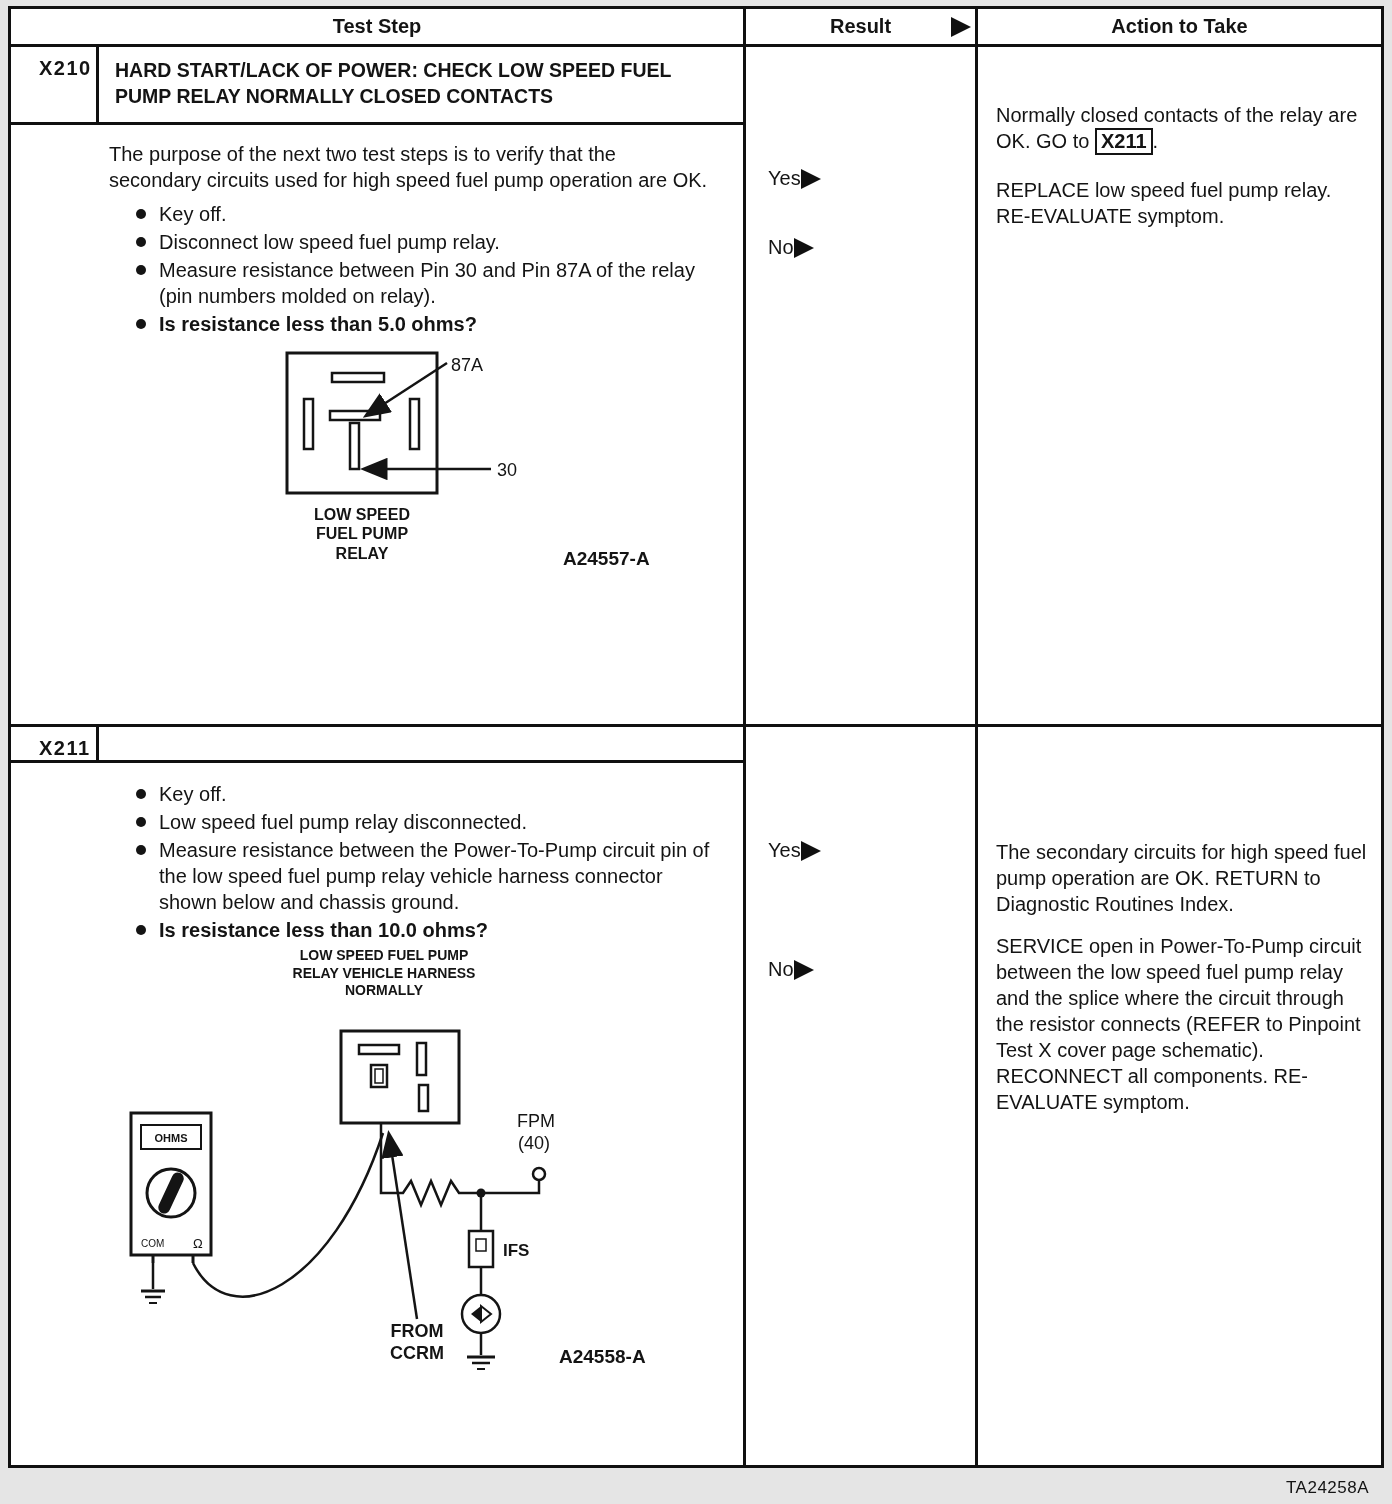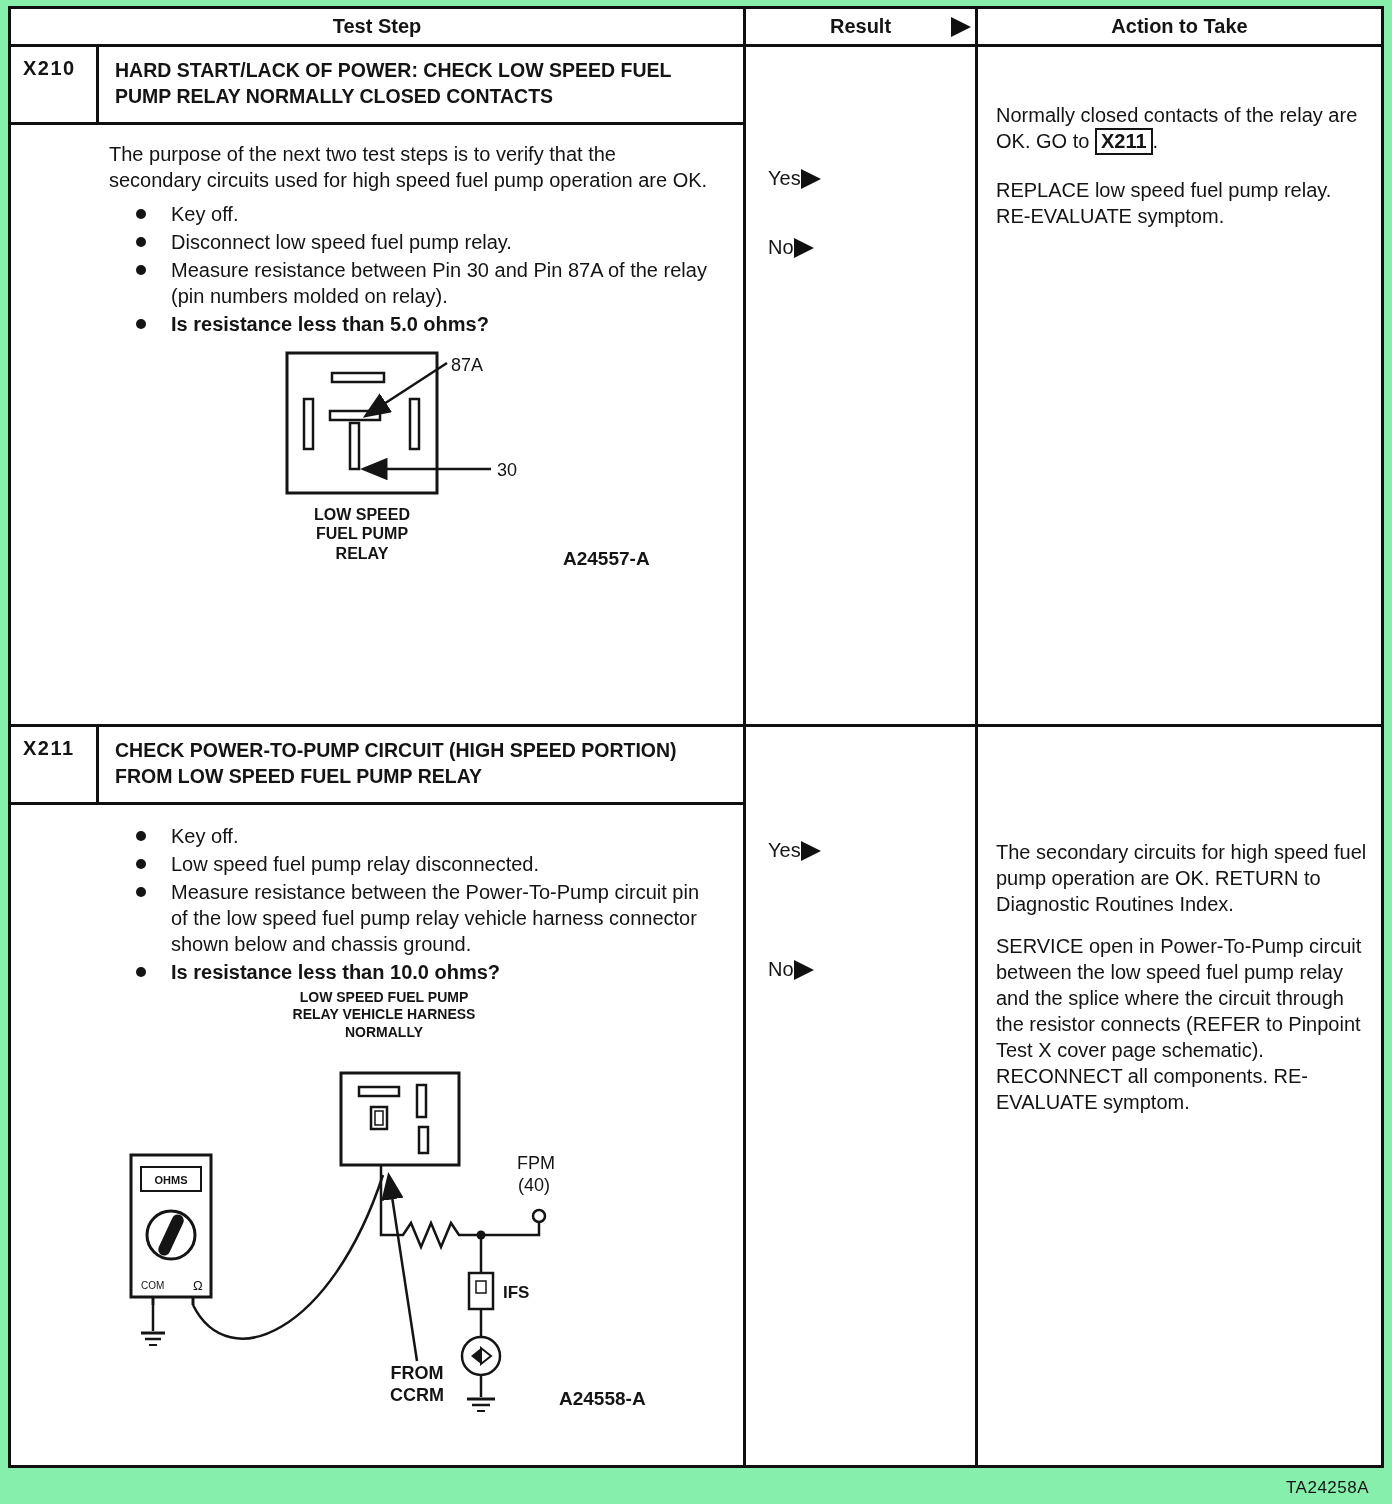--- a/index.html
+++ b/index.html
@@ -1,21 +1,21 @@
 <!DOCTYPE html>
 <html><head>
 <meta charset="utf-8">
 <style>
   * { box-sizing: border-box; }
   html,body { margin:0; padding:0; }
   body {
     width:1392px; height:1504px; background:#ffffff;
     font-family:"Liberation Sans", sans-serif; color:#141414;
   }
-  .page { position:relative; width:1392px; height:1504px; background:#86efac; overflow:hidden; }
+  .page { position:relative; width:1392px; height:1504px; background:#e5e5e5; overflow:hidden; }
 
   .doc-table {
     position:absolute; left:8px; top:6px; width:1376px; height:1462px;
     border:3px solid #101010; display:flex; flex-direction:column; background:#fff;
   }
 
   
   .header-row { display:flex; flex:0 0 38px; border-bottom:3px solid #101010; }
   .h-cell { display:flex; align-items:center; justify-content:center; font-weight:700; font-size:20px; }
   .h-test { width:735px; border-right:3px solid #101010; }
@@ -26,28 +26,28 @@
 
   
   .block { display:flex; border-bottom:3px solid #101010; }
   .block.b0 { flex:0 0 680px; }
   .block.b1 { flex:1; border-bottom:none; }
   .b-test { width:735px; border-right:3px solid #101010; display:flex; flex-direction:column; }
   .b-result { width:232px; border-right:3px solid #101010; }
   .b-action { flex:1; padding:0 14px 0 18px; font-size:20px; line-height:1.3; }
 
   .step-head { display:flex; border-bottom:3px solid #101010; }
-  .step-id { width:88px; border-right:3px solid #101010; font-weight:700; font-size:20px; padding:10px 0 0 12px; letter-spacing:1.5px; }
+  .step-id { width:88px; border-right:3px solid #101010; font-weight:700; font-size:20px; padding:10px 0 0 28px; letter-spacing:1.5px; }
   .step-title { flex:1; font-weight:700; font-size:19.5px; line-height:1.35; padding:10px 44px 12px 16px; }
 
   .step-body { padding:16px 30px 0 98px; font-size:20px; line-height:1.3; }
   .intro { margin:0 0 8px 0; }
   .bullet { display:flex; margin:2px 0; }
   .dot { flex:0 0 10px; height:10px; background:#141414; border-radius:50%; margin:8px 13px 0 27px; }
-  .btext { flex:1;margin-left:12px; }
+  .btext { flex:1; }
   .question { font-weight:700; }
 
   
   .res { display:flex; align-items:center; justify-content:flex-start; padding:0 20px 0 22px; font-size:20px; }
   .b0 .b-result { padding-top:120px; }
   .b0 .res + .res { margin-top:46px; }
   .b1 .b-result { padding-top:112px; }
   .b1 .res + .res { margin-top:96px; }
 
   .b0 .b-action { padding-top:55px; }
@@ -154,21 +154,20 @@
       <div class="b-action">
         <p class="act act1"><span>Normally closed contacts of the relay are OK. GO to </span><span class="xbox">X211</span><span>.</span></p>
         <p class="act act2">REPLACE low speed fuel pump relay. RE-EVALUATE symptom.</p>
       </div>
     </div>
 
     <div class="block b1">
       <div class="b-test">
         <div class="step-head">
           <div class="step-id">X211</div>
-          <div class="step-title">CHECK POWER-TO-PUMP CIRCUIT (HIGH SPEED PORTION) FROM LOW SPEED FUEL PUMP RELAY</div>
         </div>
         <div class="step-body">
           <div class="bullet">
             <span class="dot"></span>
             <span class="btext">Key off.</span>
           </div>
           <div class="bullet">
             <span class="dot"></span>
             <span class="btext">Low speed fuel pump relay disconnected.</span>
           </div>

